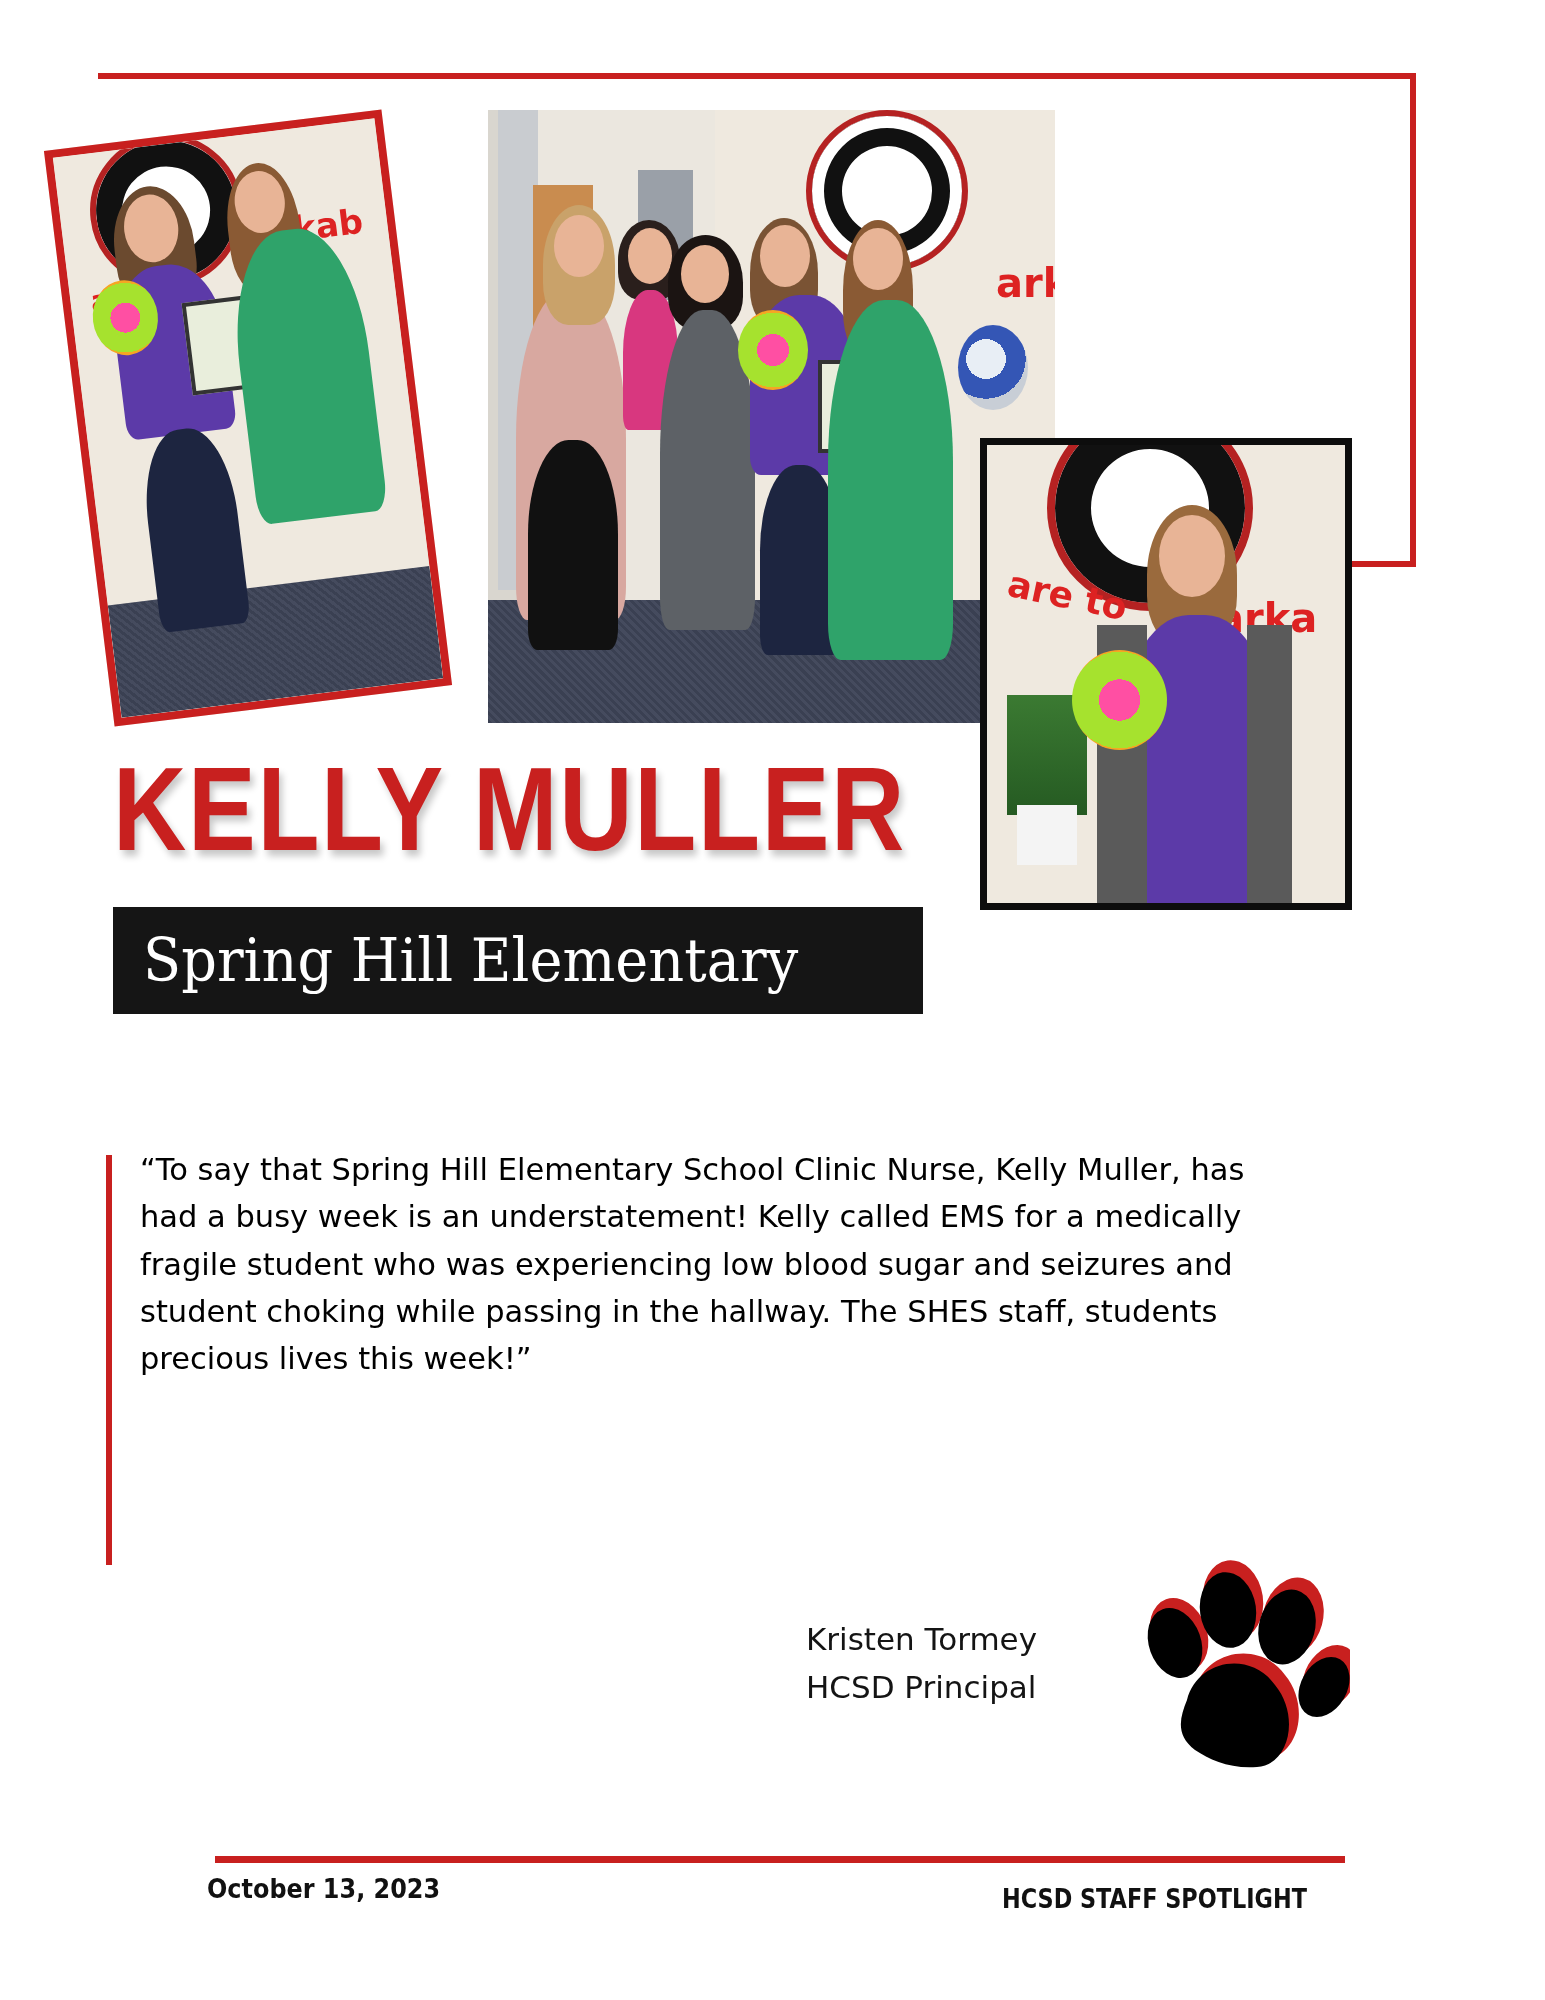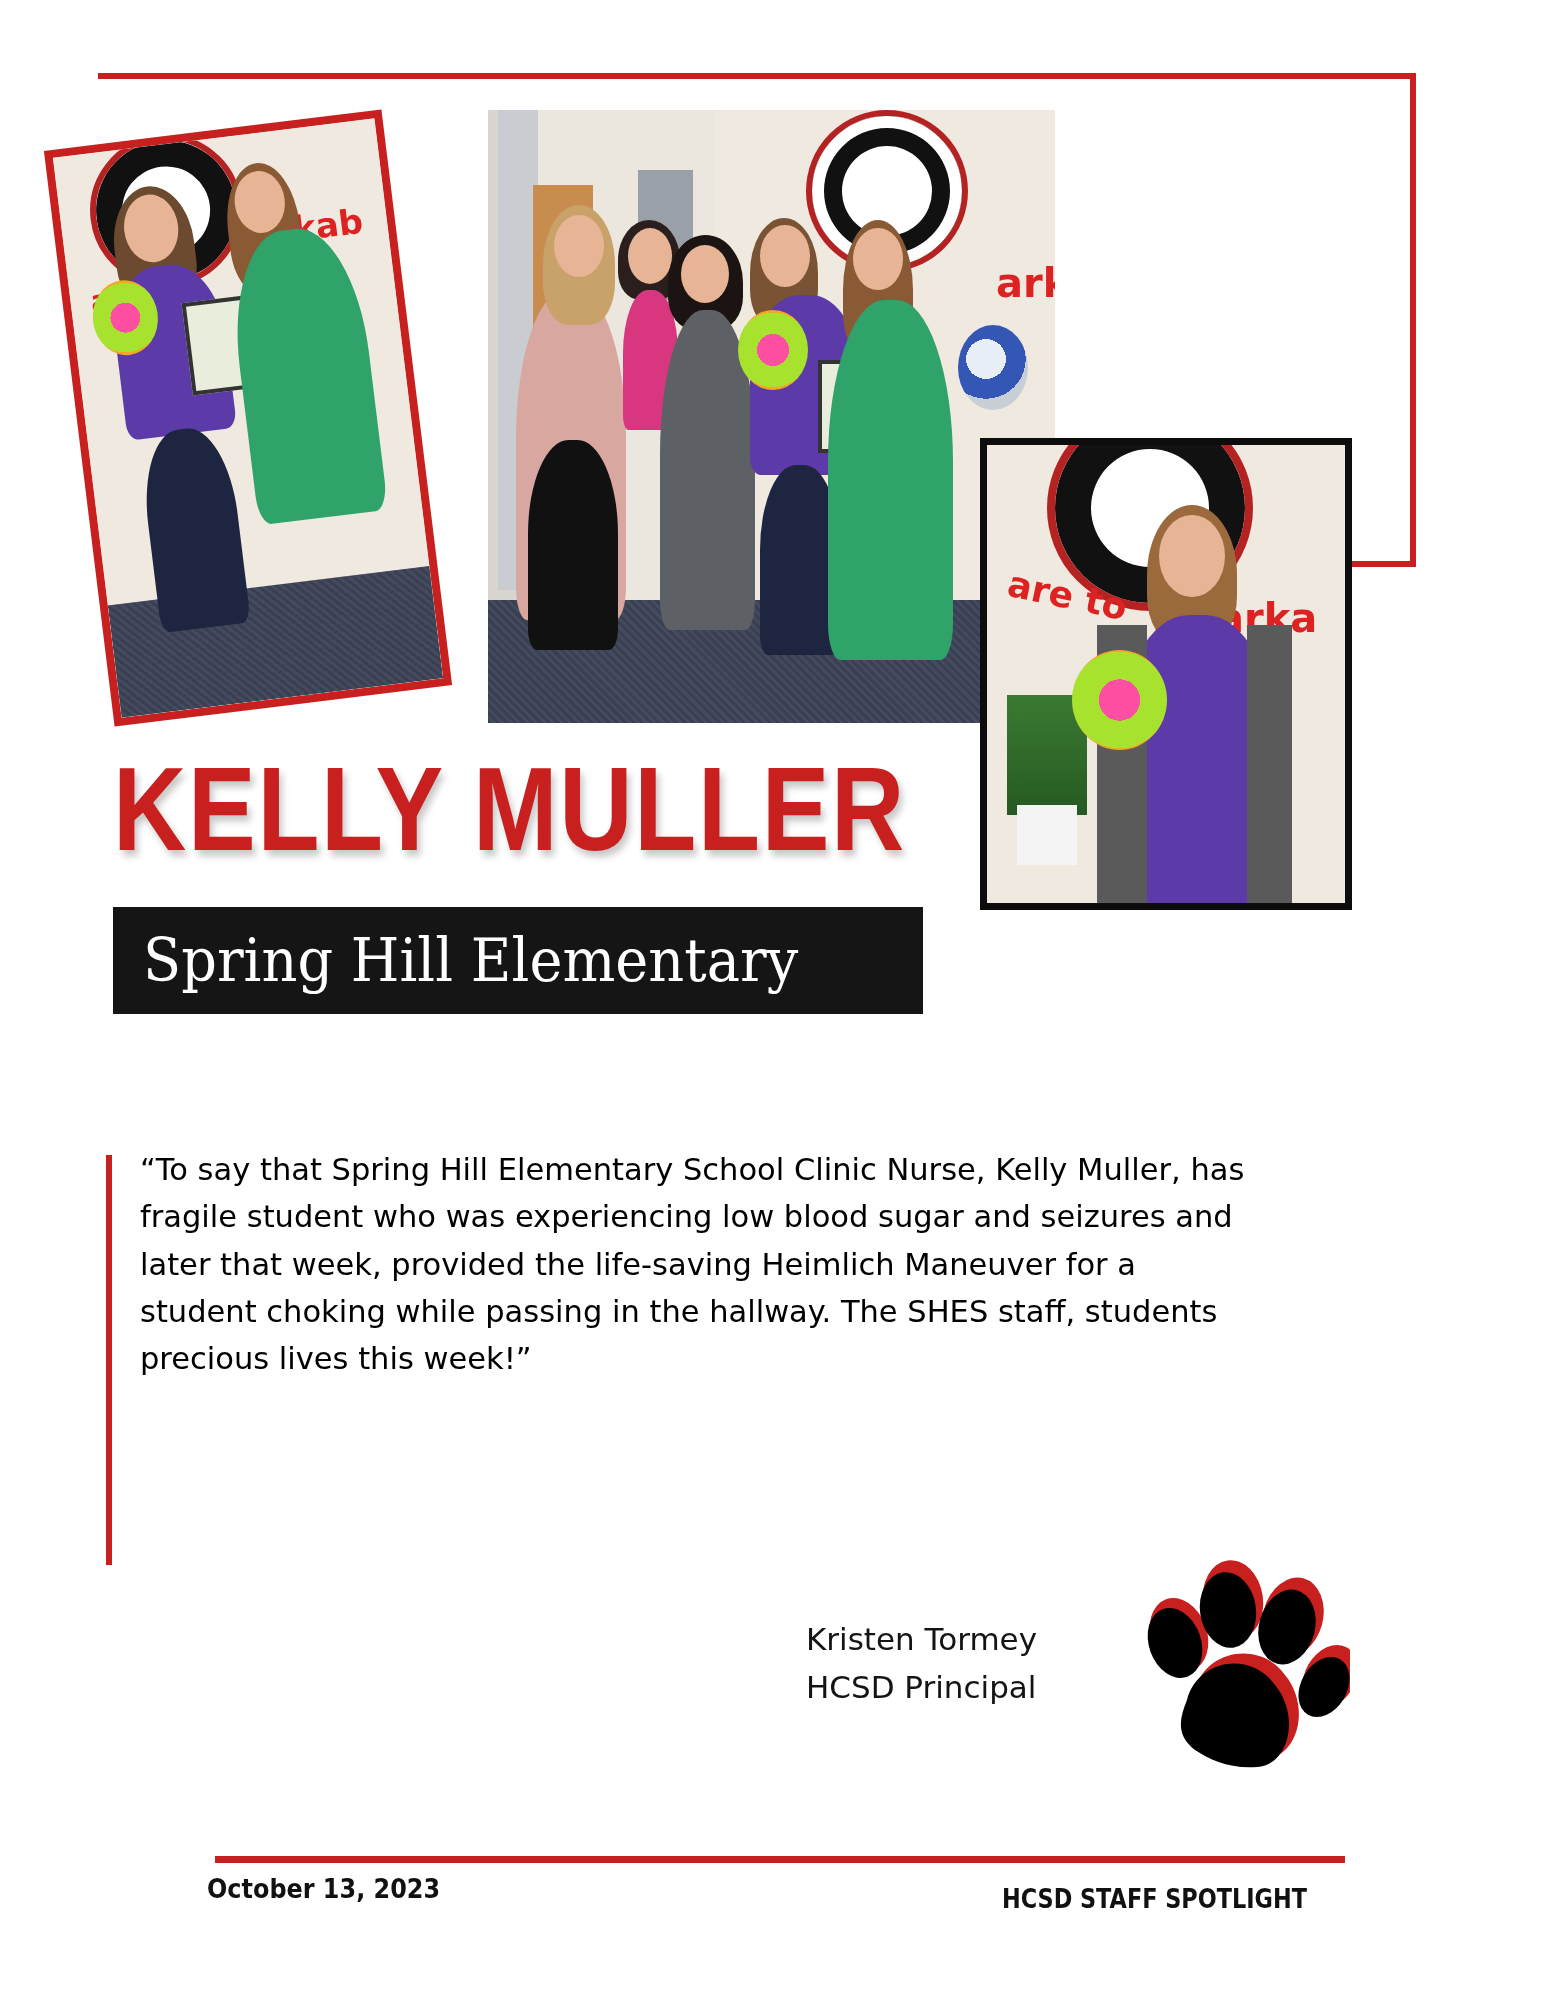--- a/index.html
+++ b/index.html
@@ -155,22 +155,22 @@
 </div>
 
 <h1 id="name-heading" class="abs">KELLY MULLER</h1>
 <div id="school-box" class="abs">
   <span id="school-name">Spring Hill Elementary</span>
 </div>
 
 <div id="quote-bar" class="abs"></div>
 <blockquote id="quote-text" class="abs">
   <span>“To say that Spring Hill Elementary School Clinic Nurse, Kelly Muller, has</span>
+  <span>had a busy week is an understatement! Kelly called EMS for a medically</span>
   <span>fragile student who was experiencing low blood sugar and seizures and</span>
-  <span>later that week, provided the life-saving Heimlich Maneuver for a</span>
   <span>student choking while passing in the hallway. The SHES staff, students</span>
   <span>precious lives this week!”</span>
 </blockquote>
 
 <div id="signature" class="abs">
   <div>Kristen Tormey</div>
   <div>HCSD Principal</div>
 </div>
 
 <svg id="paw" class="abs" viewBox="0 0 215 215" xmlns="http://www.w3.org/2000/svg">

